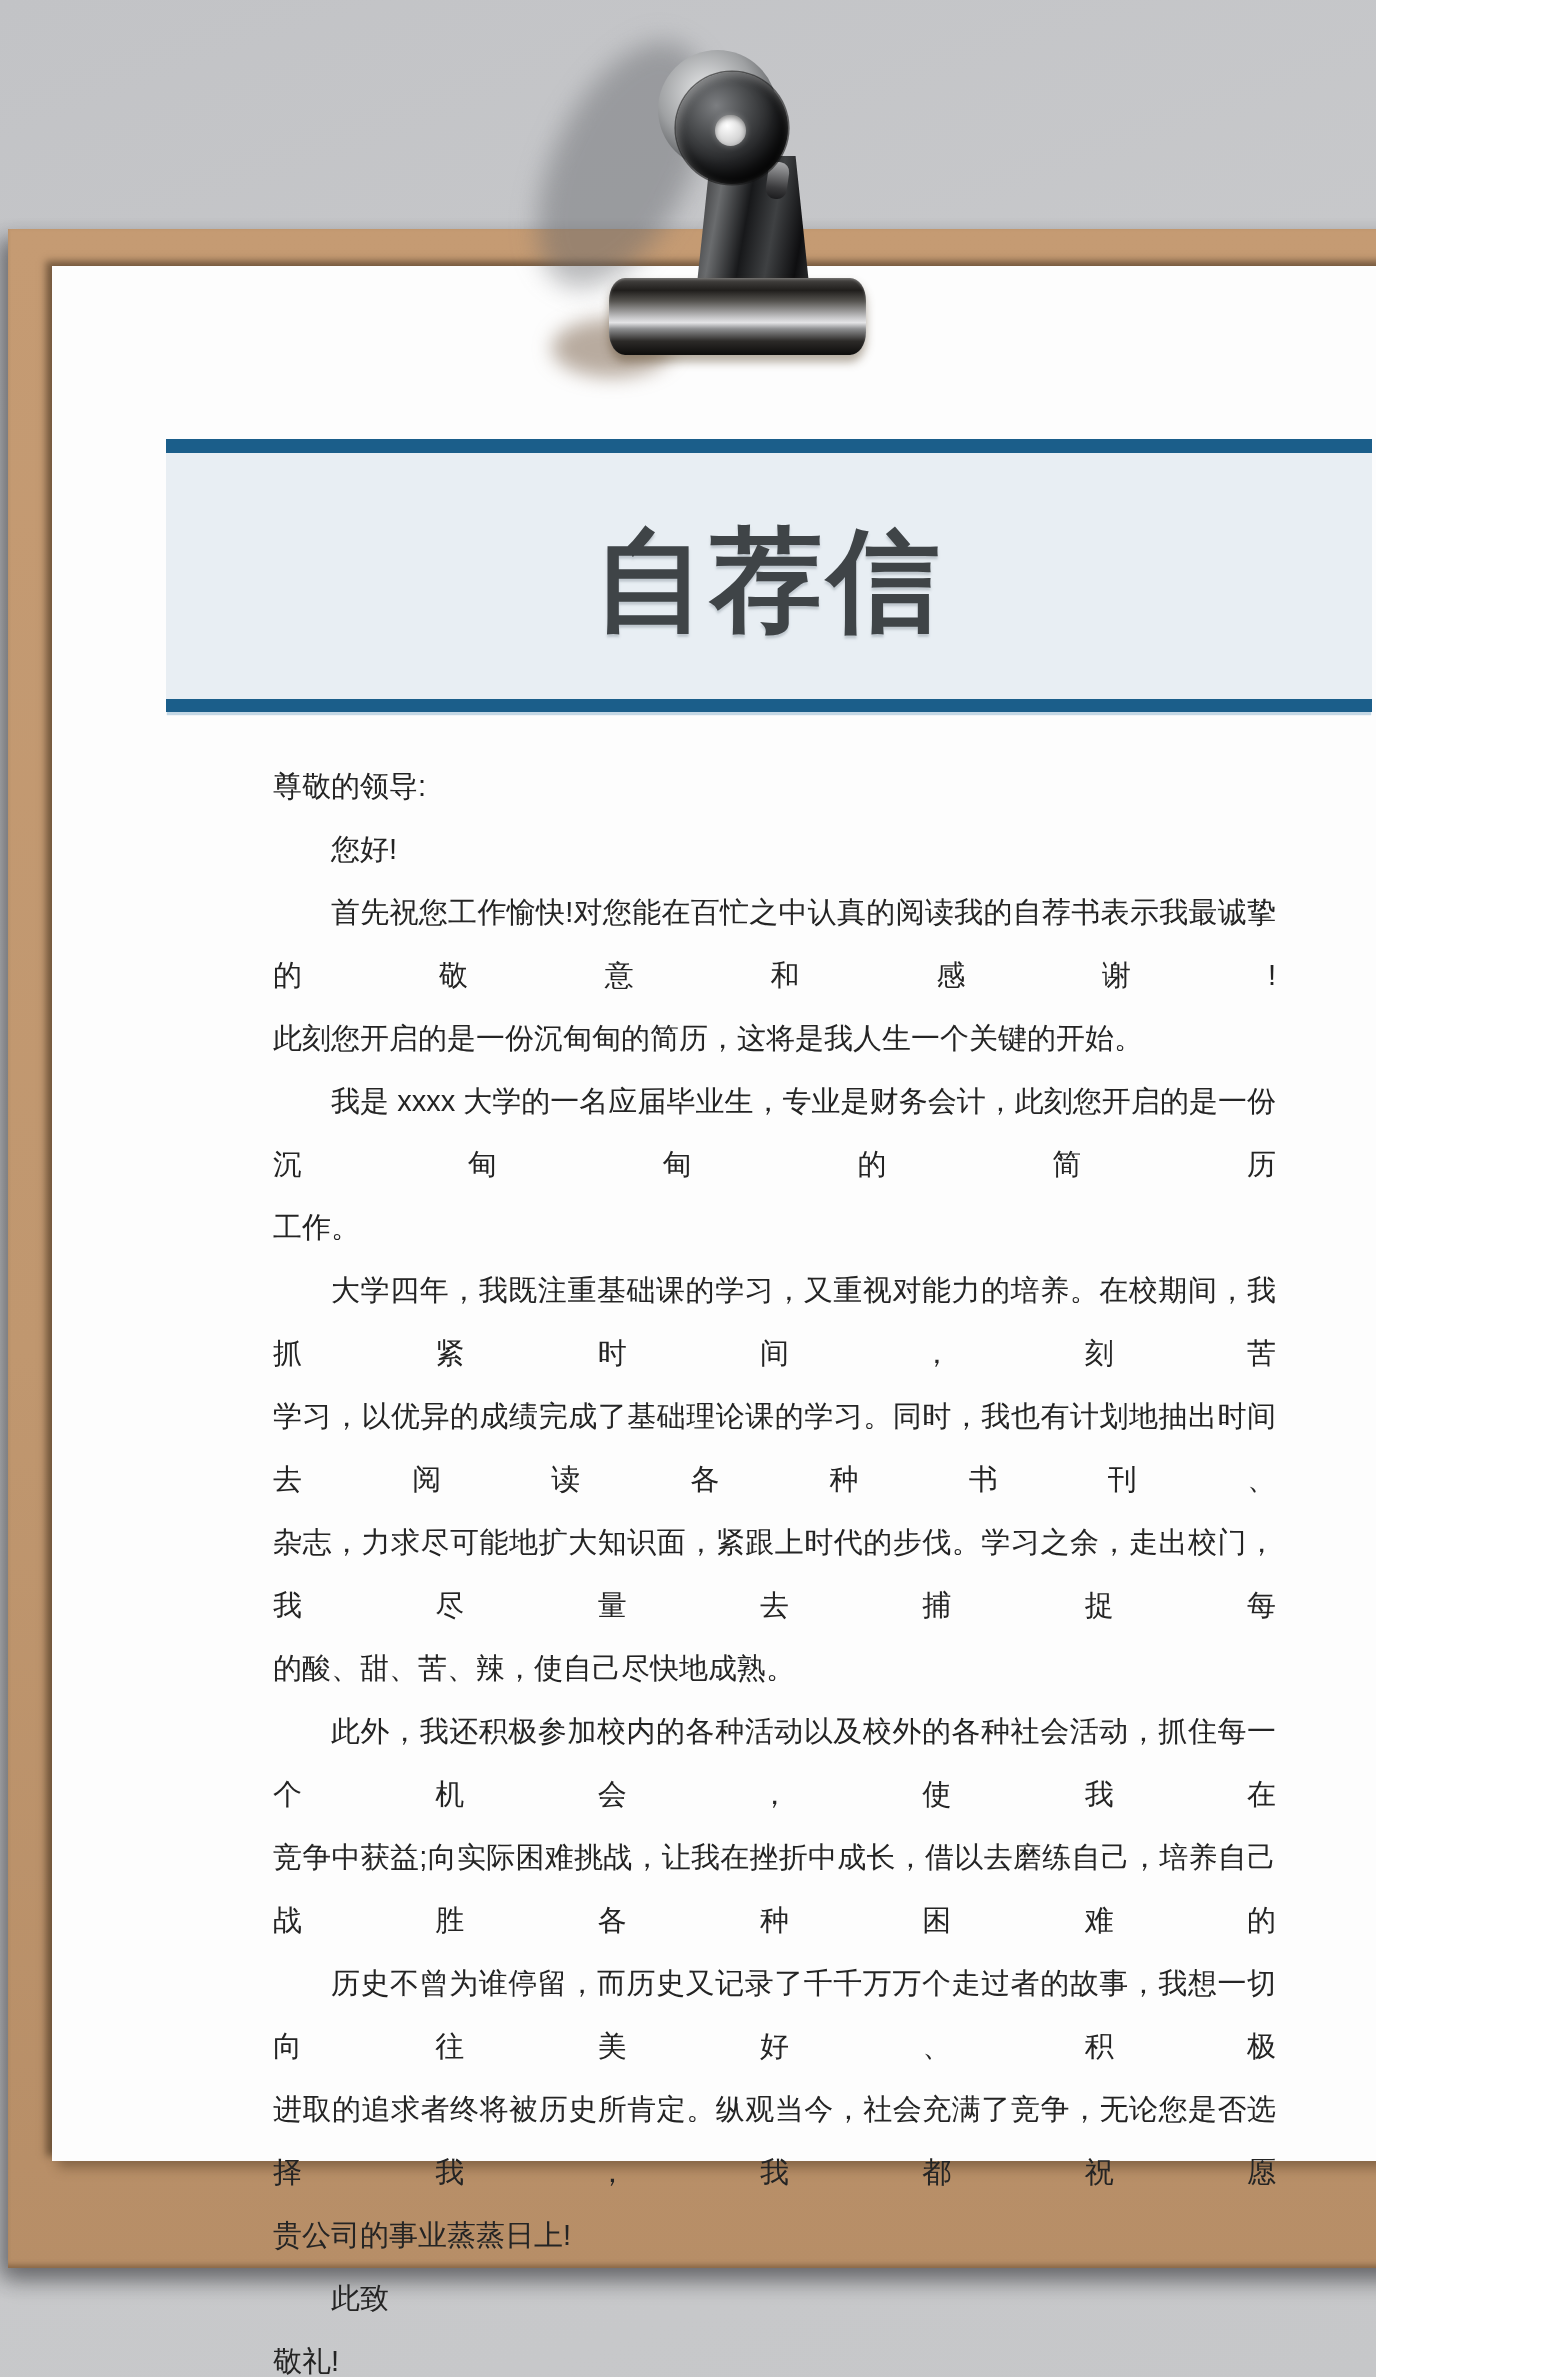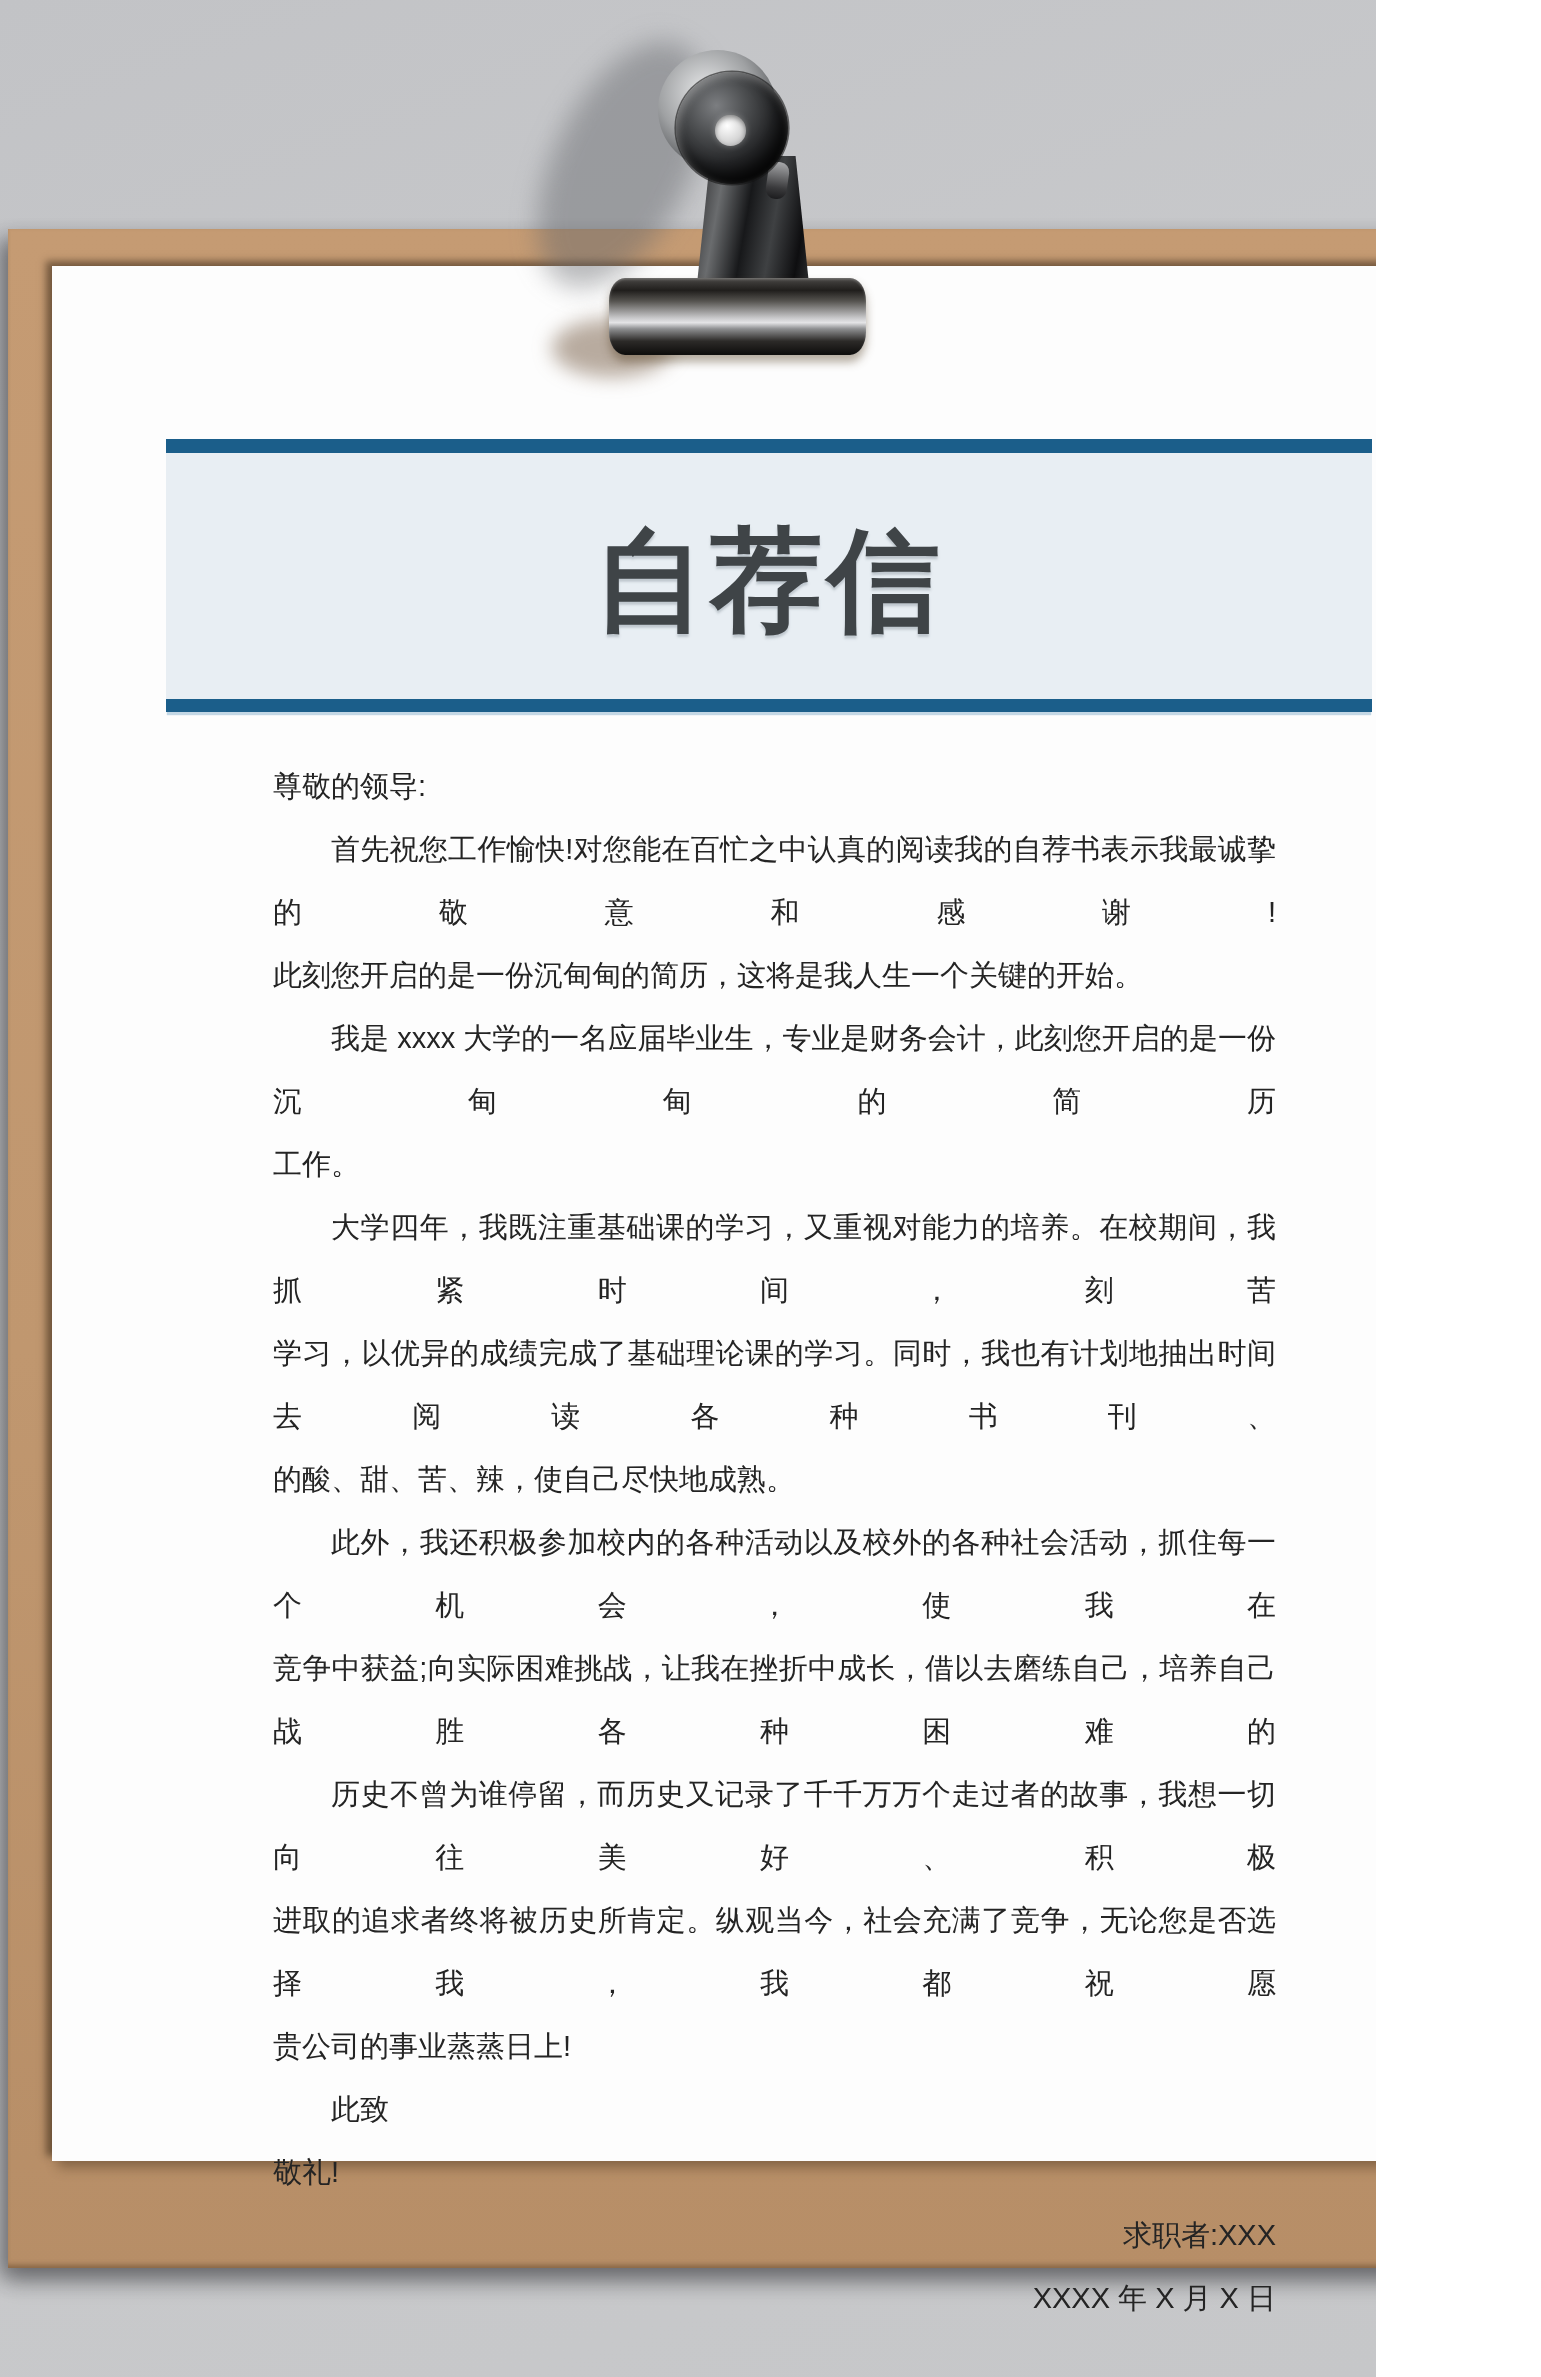--- a/index.html
+++ b/index.html
@@ -136,26 +136,28 @@
     <div class="banner">
       <div class="bar-top"></div>
       <div class="banner-body">
         <h1 class="title">自荐信</h1>
       </div>
       <div class="bar-bottom"></div>
     </div>
 
     <div class="letter">
       <p class="line">尊敬的领导:</p>
+      <p class="line ind">您好!</p>
       <p class="line ind fill">首先祝您工作愉快!对您能在百忙之中认真的阅读我的自荐书表示我最诚挚的敬意和感谢!</p>
       <p class="line">此刻您开启的是一份沉甸甸的简历，这将是我人生一个关键的开始。</p>
       <p class="line ind fill">我是 xxxx 大学的一名应届毕业生，专业是财务会计，此刻您开启的是一份沉甸甸的简历</p>
       <p class="line">工作。</p>
       <p class="line ind fill">大学四年，我既注重基础课的学习，又重视对能力的培养。在校期间，我抓紧时间，刻苦</p>
       <p class="line fill">学习，以优异的成绩完成了基础理论课的学习。同时，我也有计划地抽出时间去阅读各种书刊、</p>
+      <p class="line fill">杂志，力求尽可能地扩大知识面，紧跟上时代的步伐。学习之余，走出校门，我尽量去捕捉每</p>
       <p class="line">的酸、甜、苦、辣，使自己尽快地成熟。</p>
       <p class="line ind fill">此外，我还积极参加校内的各种活动以及校外的各种社会活动，抓住每一个机会，使我在</p>
       <p class="line fill">竞争中获益;向实际困难挑战，让我在挫折中成长，借以去磨练自己，培养自己战胜各种困难的</p>
       <p class="line ind fill">历史不曾为谁停留，而历史又记录了千千万万个走过者的故事，我想一切向往美好、积极</p>
       <p class="line fill">进取的追求者终将被历史所肯定。纵观当今，社会充满了竞争，无论您是否选择我，我都祝愿</p>
       <p class="line">贵公司的事业蒸蒸日上!</p>
       <p class="line ind">此致</p>
       <p class="line">敬礼!</p>
       <p class="line right">求职者:XXX</p>
       <p class="line right">XXXX 年 X 月 X 日</p>

